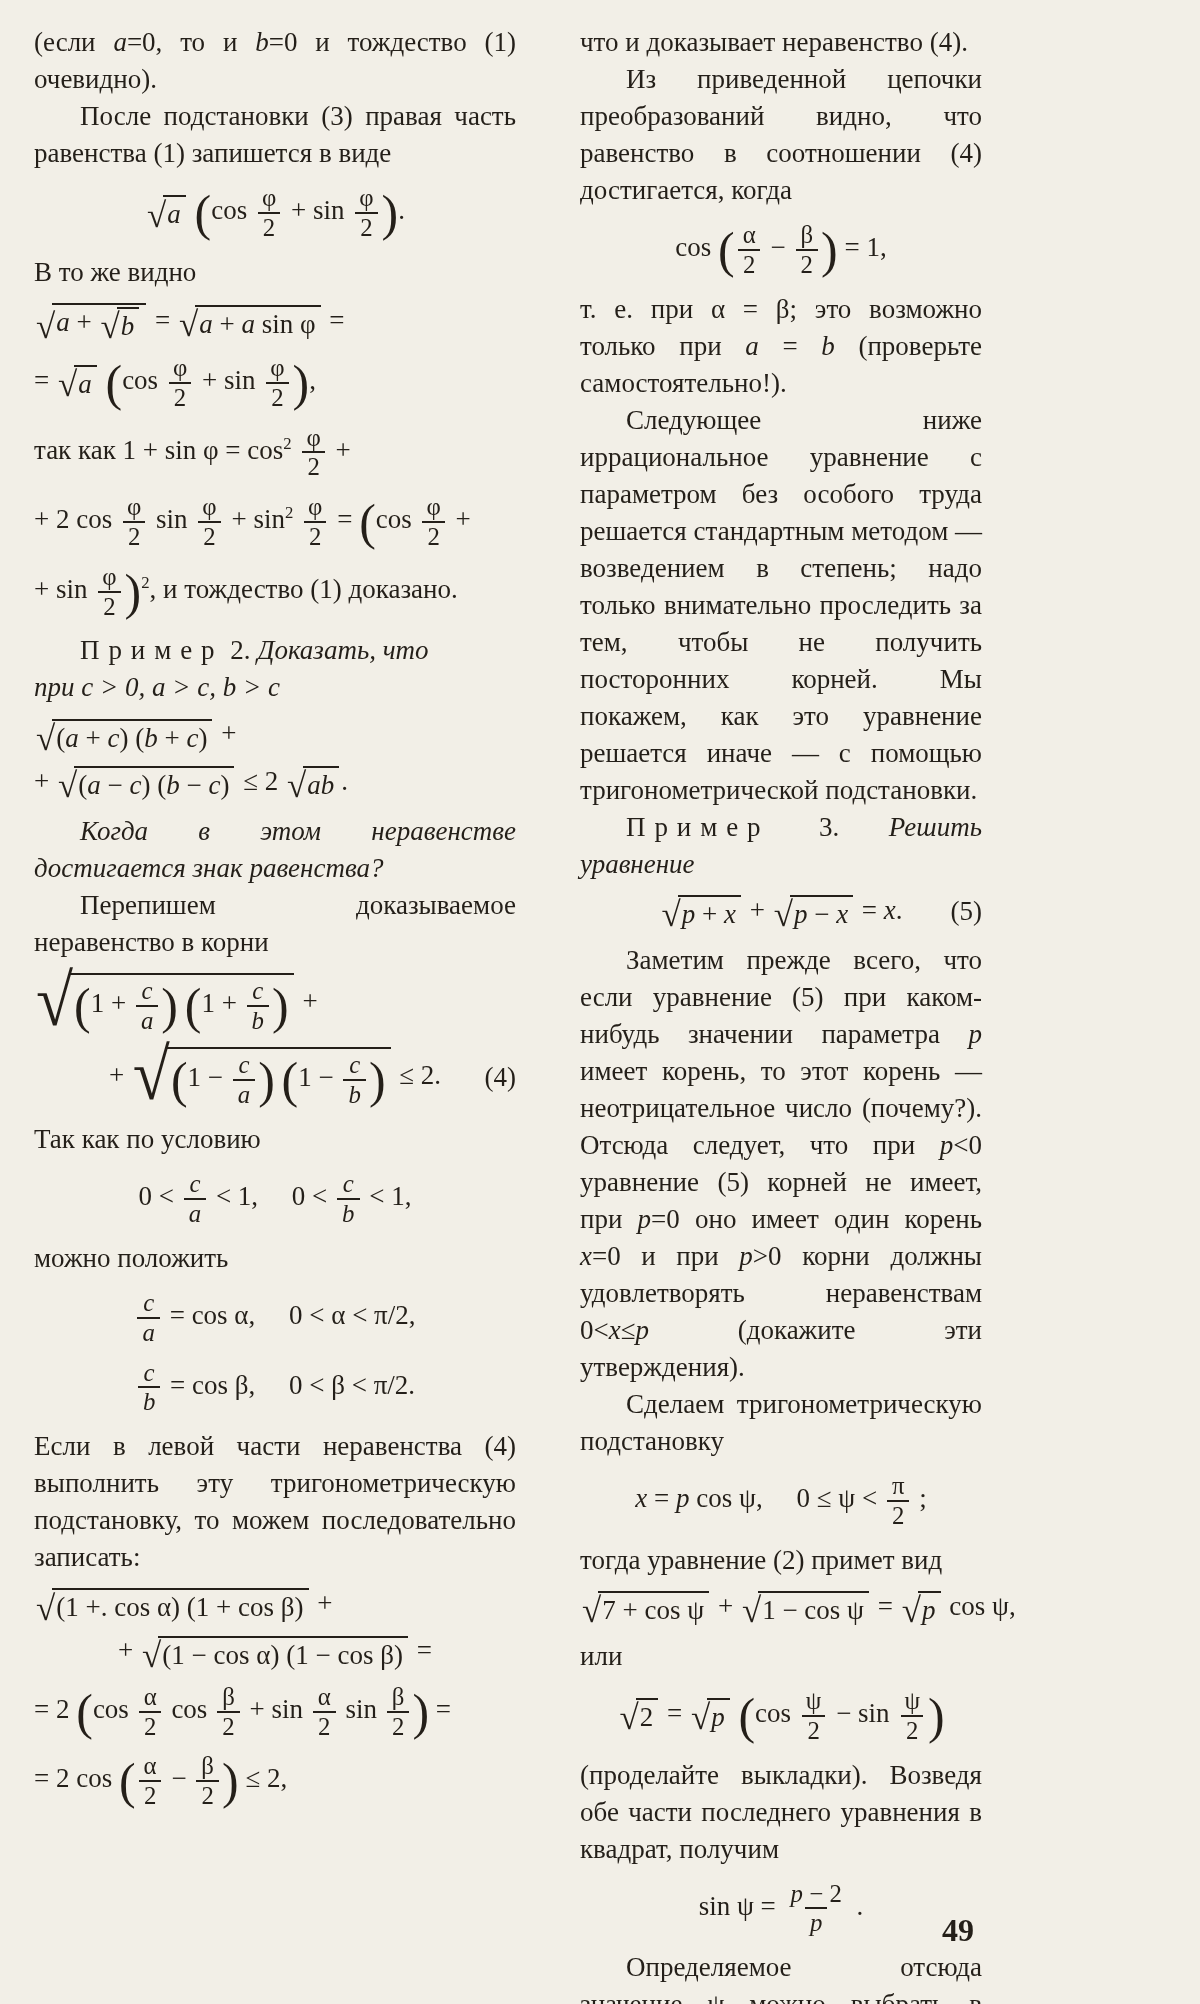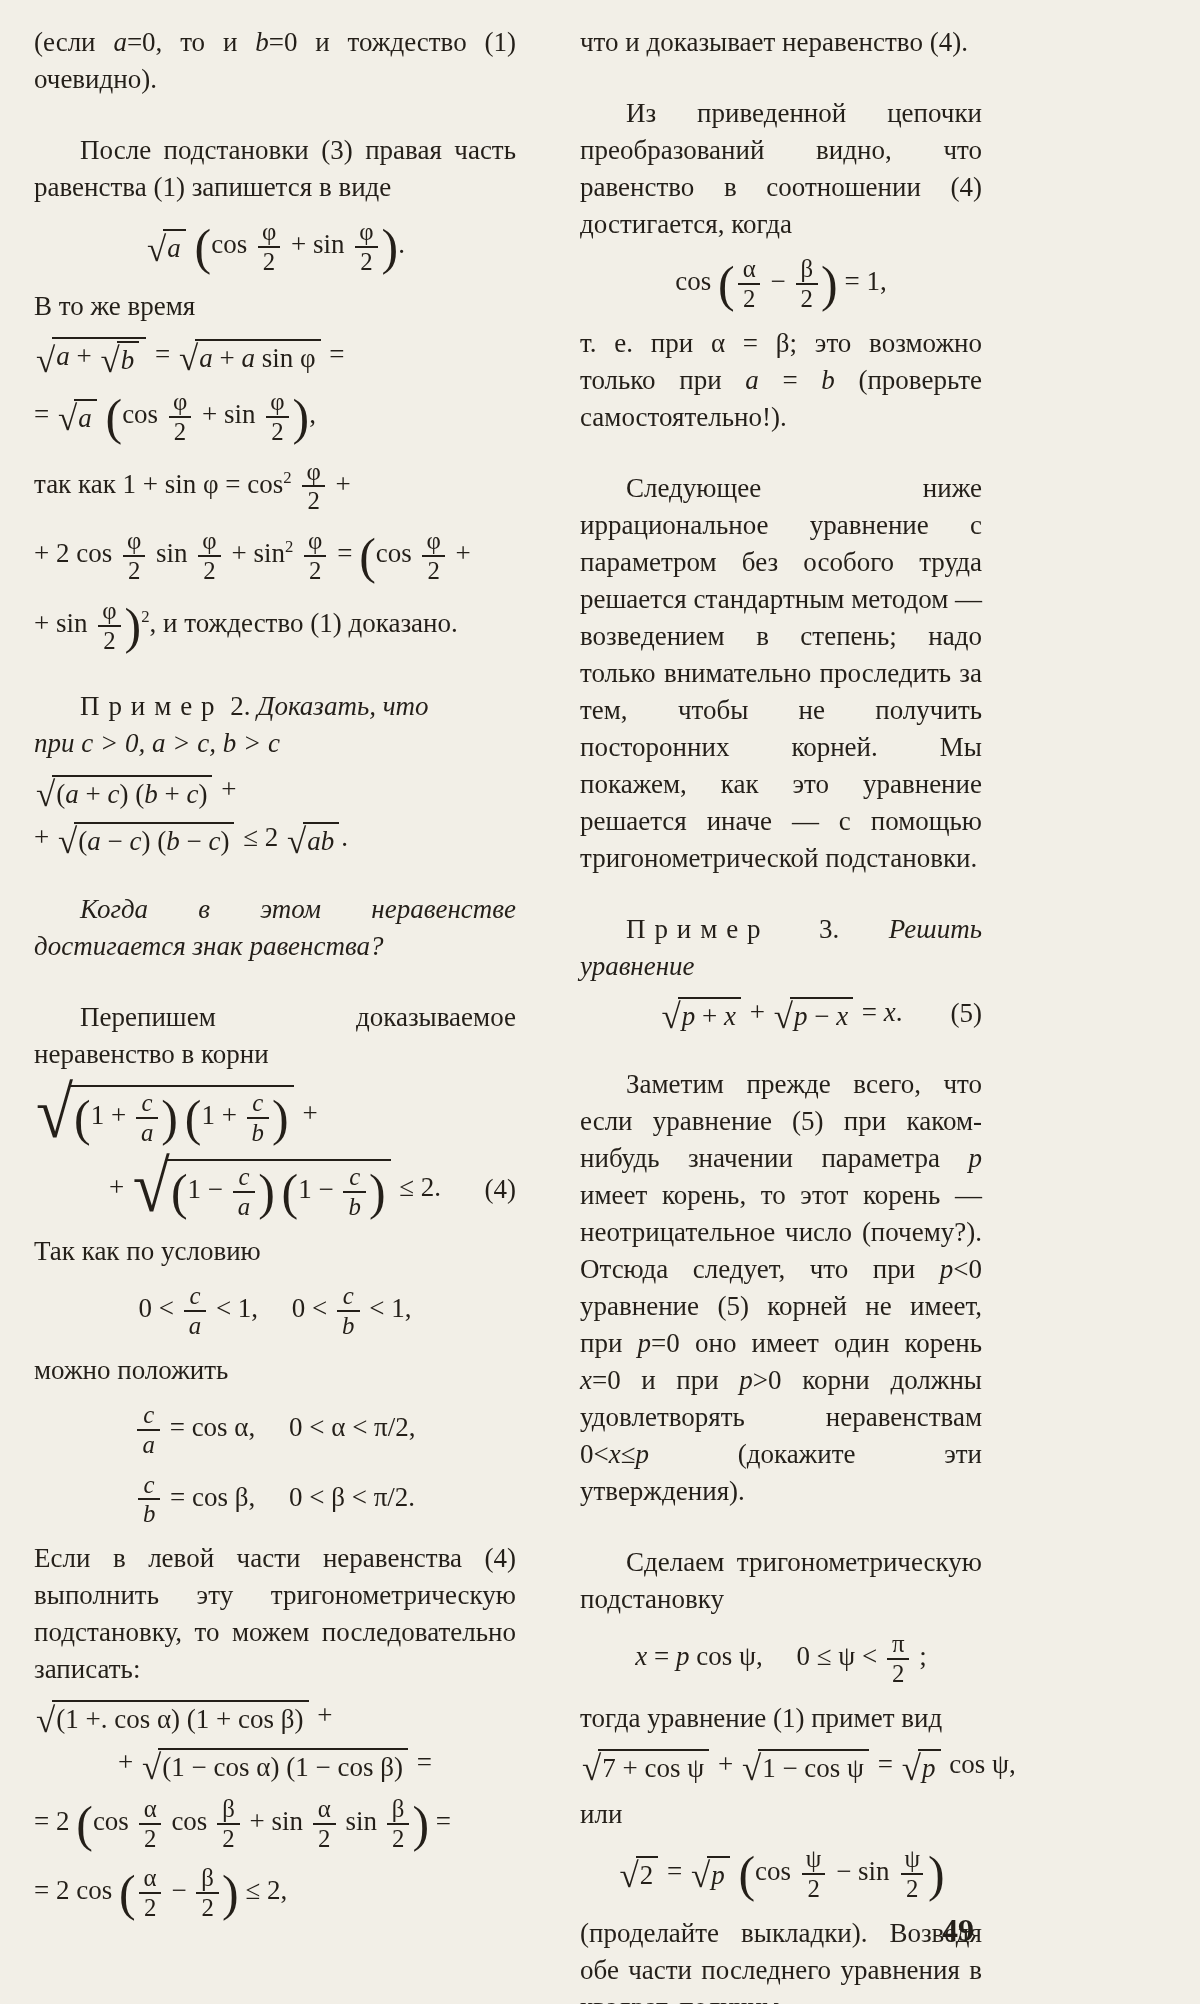--- a/index.html
+++ b/index.html
@@ -7,21 +7,21 @@
     position:relative; width:1200px; height:2004px; overflow:hidden;
     font-family:"Liberation Serif","DejaVu Serif",serif;
     color:#241f19;
   }
   .page { position:absolute; inset:0; }
   .col { position:absolute; top:24px; font-size:27px; line-height:37px; }
   .col-left  { left:34px;  width:482px; }
   .col-right { left:580px; width:402px; }
 
   .para { margin:0; text-align:justify; }
-  .para.ind { text-indent:46px;margin-top:34px; }
+  .para.ind { text-indent:46px; }
 
   .math { margin:12px 0; }
   .ml { position:relative; margin:12px 0; line-height:1.15; white-space:nowrap; }
   .ml-center { text-align:center; }
   .ml-left { text-align:left; }
   .ml-right { text-align:left; }
   .tag { position:absolute; right:0; top:50%; transform:translateY(-50%); }
 
   .it { font-style:italic; }
   .sp { letter-spacing:0.33em; }
@@ -58,21 +58,21 @@
             <span class="rsign">√</span>
             <span class="rbody"><span class="it">a</span></span>
           </span> <span class="bigp">(</span>cos <span class="frac">
             <span class="num">φ</span>
             <span class="den">2</span>
           </span> + sin <span class="frac">
             <span class="num">φ</span>
             <span class="den">2</span>
           </span><span class="bigp">)</span>.</div>
       </div>
-      <p class="para">В то же время</p>
+      <p class="para">В то же видно</p>
       <div class="math">
         <div class="ml ml-left"><span class="rad">
             <span class="rsign">√</span>
             <span class="rbody"><span class="it">a</span> + <span class="rad">
                 <span class="rsign">√</span>
                 <span class="rbody"><span class="it">b</span></span>
               </span></span>
           </span> = <span class="rad">
             <span class="rsign">√</span>
             <span class="rbody"><span class="it">a</span> + <span class="it">a</span> sin φ</span>
@@ -228,21 +228,21 @@
           </span> = <span class="it">x</span>.<span class="tag">(5)</span></div>
       </div>
       <p class="para ind">Заметим прежде всего, что если уравнение (5) при каком-нибудь значении параметра <span class="it">p</span> имеет корень, то этот корень — неотрицательное число (почему?). Отсюда следует, что при <span class="it">p</span>&lt;0 уравнение (5) корней не имеет, при <span class="it">p</span>=0 оно имеет один корень <span class="it">x</span>=0 и при <span class="it">p</span>&gt;0 корни должны удовлетворять неравенствам 0&lt;<span class="it">x</span>≤<span class="it">p</span> (докажите эти утверждения).</p>
       <p class="para ind">Сделаем тригонометрическую подстановку</p>
       <div class="math">
         <div class="ml ml-center"><span class="it">x</span> = <span class="it">p</span> cos ψ,  0 ≤ ψ &lt; <span class="frac">
             <span class="num">π</span>
             <span class="den">2</span>
           </span> ;</div>
       </div>
-      <p class="para">тогда уравнение (1) примет вид</p>
+      <p class="para">тогда уравнение (2) примет вид</p>
       <div class="math">
         <div class="ml ml-left"><span class="rad">
             <span class="rsign">√</span>
             <span class="rbody">7 + cos ψ</span>
           </span> + <span class="rad">
             <span class="rsign">√</span>
             <span class="rbody">1 − cos ψ</span>
           </span> = <span class="rad">
             <span class="rsign">√</span>
             <span class="rbody"><span class="it">p</span></span>

